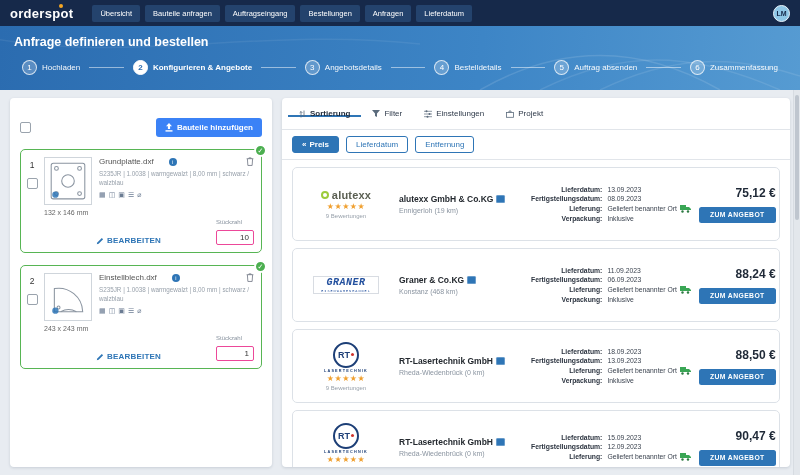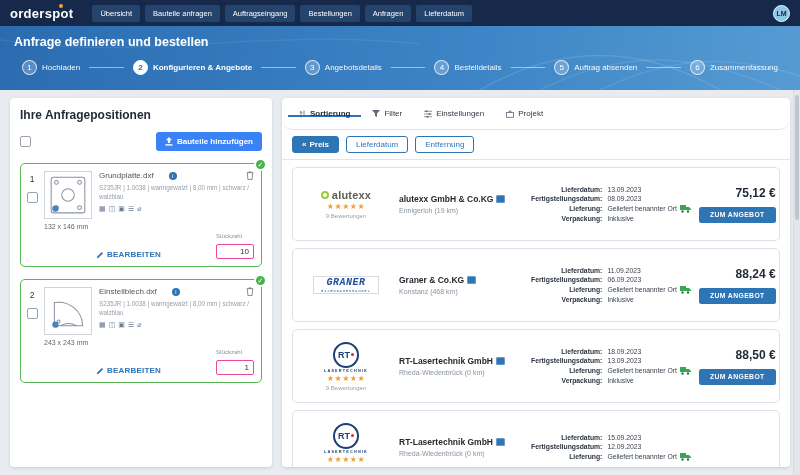--- a/index.html
+++ b/index.html
@@ -53,21 +53,21 @@
   .feature-icons { display:flex; gap:3px; margin-top:4px; font-size:7px; color:#6b7c93; }
   .feature-icons span { line-height:1; }
   .pos-row2 { display:flex; align-items:flex-end; justify-content:space-between; margin-top:2px; padding-left:52px; }
   .edit-link { color:#2e75b6; font-size:8px; font-weight:bold; display:flex; align-items:center; gap:3px; background:none; border:none; cursor:pointer; font-family:inherit; letter-spacing:.2px; }
   .qty-group { text-align:left; }
   .qty-label { font-size:6px; color:#8a94a0; margin-bottom:1px; }
   .qty-input { width:38px; height:15px; border:1px solid #ec4899; border-radius:2px; font-size:8px; text-align:right; padding:0 4px; font-family:inherit; color:#333; }
 
   
   .right-card { flex:1; overflow:hidden; display:flex; flex-direction:column; }
-  .tabs { display:flex; align-items:stretch; border-bottom:1px solid #e1e5ea; height:32px; padding:12px 6px; flex:none;border-radius:10px; }
+  .tabs { display:flex; align-items:stretch; border-bottom:1px solid #e1e5ea; height:32px; padding:12px 6px; flex:none; }
   .tab { display:flex; align-items:center; gap:4px; font-size:8px; color:#2f3a4a; padding:0 11px; cursor:pointer; background:none; border:none; font-family:inherit; }
   .tab.active { box-shadow:inset 0 -2px 0 #2e75b6; color:#1f2937; font-weight:bold; }
   .chips { display:flex; gap:7px; padding:6px 10px; border-bottom:1px solid #e1e5ea; flex:none; }
   .chip { font-size:8px; border:1px solid #2e75b6; color:#2e75b6; border-radius:3px; padding:3px 9px; background:#fff; display:flex; align-items:center; gap:3px; cursor:pointer; font-family:inherit; }
   .chip.active { background:#2e75b6; color:#fff; font-weight:bold; }
 
   .offers { padding:7px 10px; display:flex; flex-direction:column; gap:7px; flex:1; }
   .offer { border:1px solid #dce1e7; border-radius:5px; padding:6px 10px; display:flex; align-items:center; min-height:74px; overflow:hidden; flex:none; }
   .offer-logo-col { width:86px; flex:none; display:flex; flex-direction:column; align-items:center; gap:2px; }
   .stars { color:#f0a030; font-size:8px; letter-spacing:.5px; line-height:1; }
@@ -159,21 +159,20 @@
     <div class="step">
       <span class="step-circle">6</span>
       <span class="step-label">Zusammenfassung</span>
     </div>
   </div>
 </div>
 
 <div class="main">
 
   <div class="card left-card">
-    <div class="left-title">Ihre Anfragepositionen</div>
     <div class="left-toolbar">
       <input type="checkbox" style="">
       <button class="add-btn">
         <svg width="8" height="9" viewBox="0 0 8 9">
             <path d="M4 0 L7 3.2 H5.1 V6 H2.9 V3.2 H1 Z" fill="#fff"></path>
             <rect x="0.5" y="7.2" width="7" height="1.4" fill="#fff"></rect>
           </svg>
         <span>Bauteile hinzufügen</span>
       </button>
     </div>
@@ -498,20 +497,24 @@
           <span class="detail-value">
             <span>Geliefert benannter Ort</span>
             <svg width="11" height="8" viewBox="0 0 11 8">
                 <path d="M0 0h6v5H0z" fill="#3aa655"></path>
                 <path d="M6 2h3l2 2v1H6z" fill="#3aa655"></path>
                 <circle cx="2.5" cy="6.5" r="1.2" fill="#2c7a42"></circle>
                 <circle cx="8" cy="6.5" r="1.2" fill="#2c7a42"></circle>
               </svg>
           </span>
         </div>
+        <div class="offer-price-col">
+          <div class="price">90,47 €</div>
+          <button class="offer-btn">ZUM ANGEBOT</button>
+        </div>
       </div>
 
     </div>
   </div>
 </div>
 
 <div class="scrollbar">
   <div class="scroll-thumb"></div>
 </div>
 

